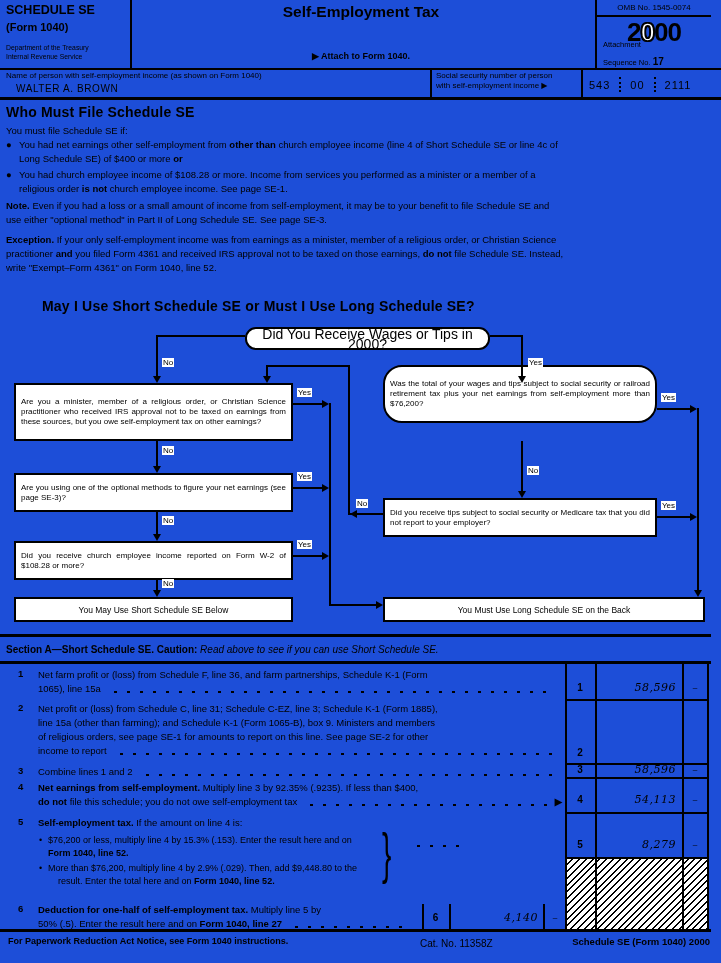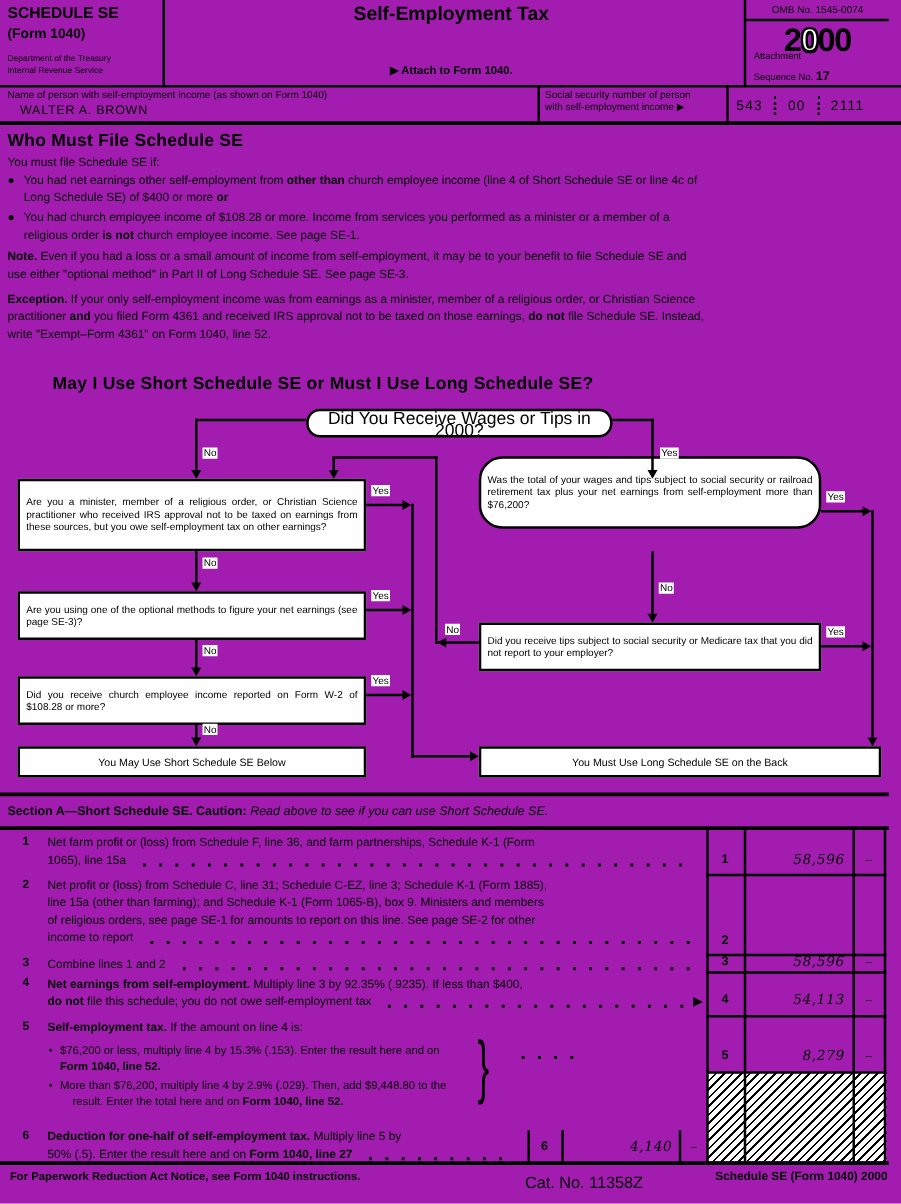--- a/index.html
+++ b/index.html
@@ -1,16 +1,16 @@
 <!DOCTYPE html>
 <html><head>
 <meta charset="utf-8">
 <style>
   html,body{margin:0;padding:0;background:#fff;}
-  .page{position:relative;width:721px;height:963px;background:#a21caf;color:#000;
+  .page{position:relative;width:721px;height:963px;background:#1d4ed8;color:#000;
         font-family:"Liberation Sans",sans-serif;overflow:hidden;}
   .abs{position:absolute;}
   .b{font-weight:bold;}
   .i{font-style:italic;}
   .hl{position:absolute;background:#000;height:2px;}
   .vl{position:absolute;background:#000;width:2px;}
   .ln{white-space:nowrap;}
   .para{position:absolute;font-size:9.5px;line-height:14px;}
   .h1{position:absolute;font-size:14px;font-weight:bold;letter-spacing:.2px;}
   .fbox{position:absolute;border:2px solid #000;box-sizing:border-box;font-size:8px;
@@ -298,16 +298,16 @@
     <div class="cent" style="top:133px;">–</div>
 
     <div class="rnum" style="top:179px;">5</div>
     <div class="val" style="top:178px;">8,279</div>
     <div class="cent" style="top:178px;">–</div>
 
     <div class="hl" style="left:0;top:269px;width:711px;height:3px;"></div>
   </div>
 
   <div class="abs b" style="left:8px;top:936px;font-size:9px;">For Paperwork Reduction Act Notice, see Form 1040 instructions.</div>
-  <div class="abs" style="left:420px;top:938px;font-size:13px;">Cat. No. 11358Z</div>
+  <div class="abs" style="left:420px;top:938px;font-size:10px;">Cat. No. 11358Z</div>
   <div class="abs b" style="left:510px;top:936px;width:200px;text-align:right;font-size:9.5px;">Schedule SE (Form 1040) 2000</div>
 
 </div>
 
 </body></html>

